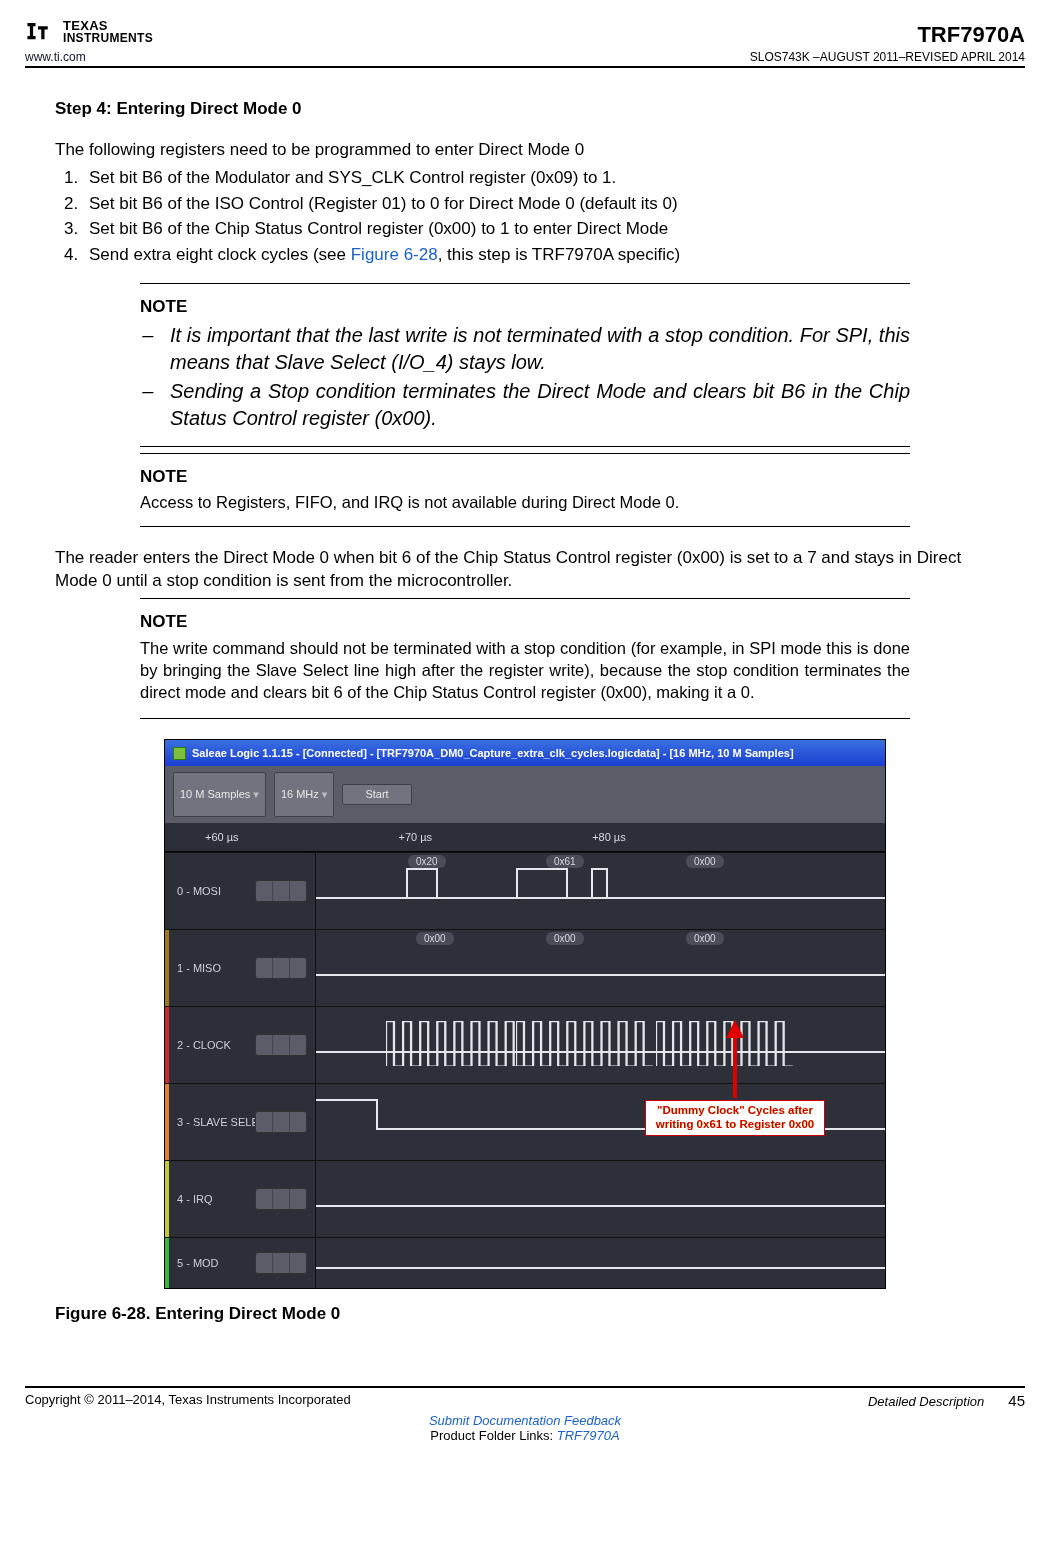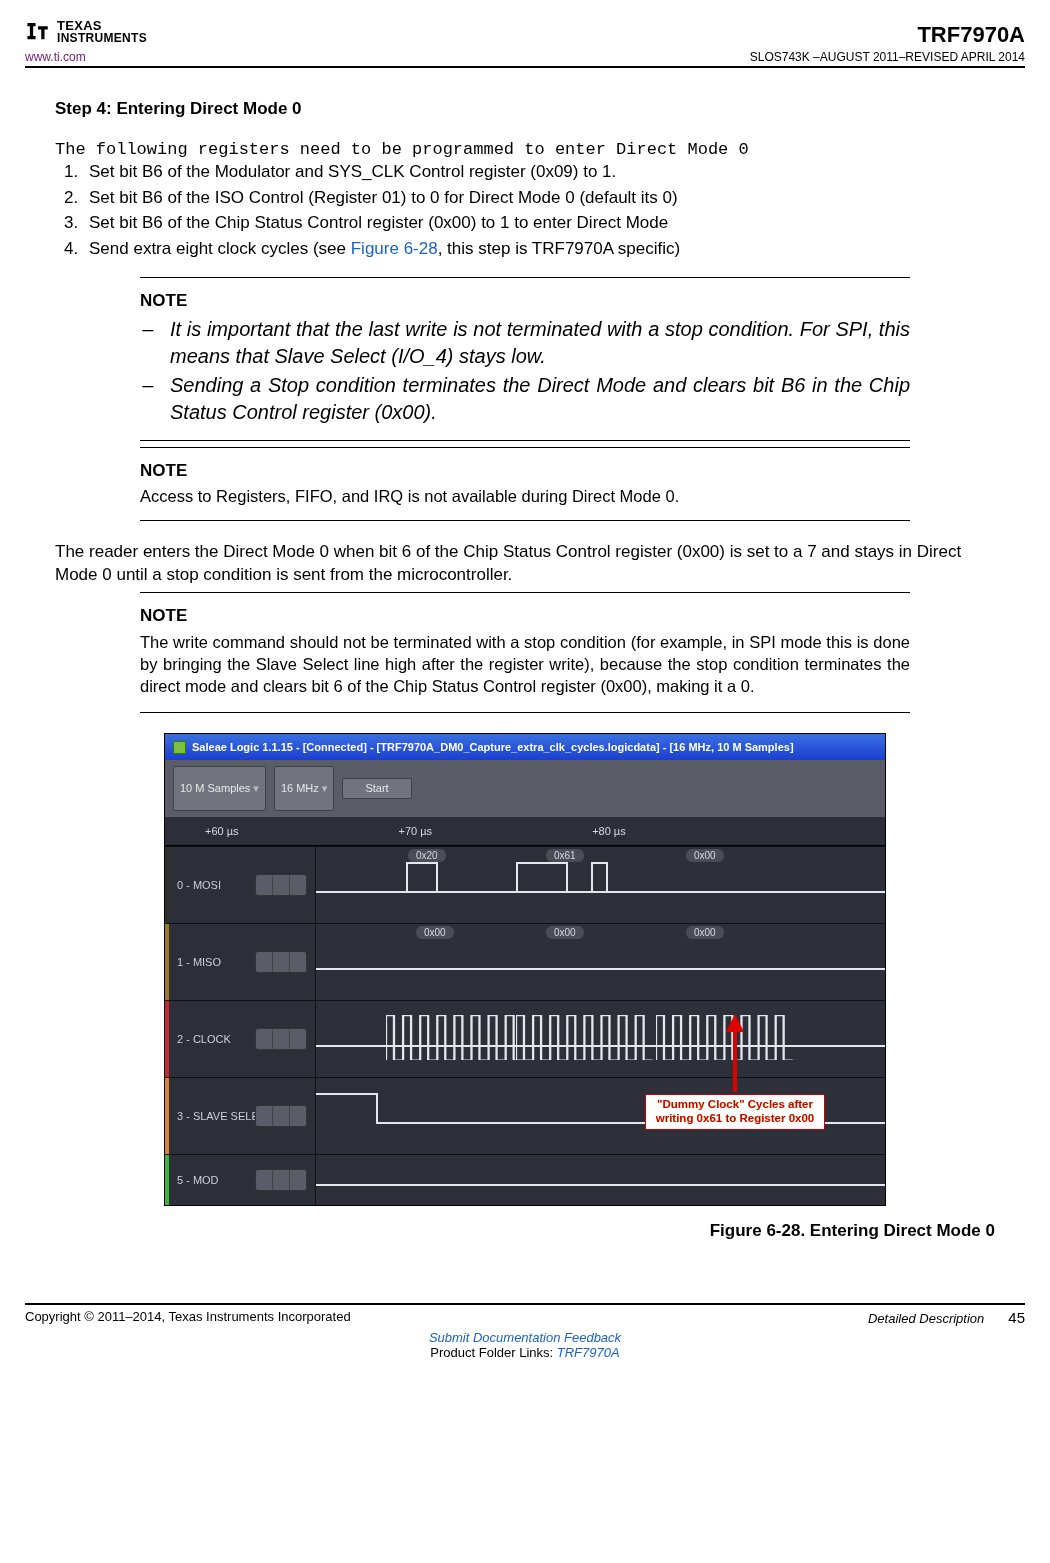--- a/index.html
+++ b/index.html
@@ -9,31 +9,31 @@
     background:#fff;
   }
   .page {
     width:1050px;
     margin:0 auto;
     box-sizing:border-box;
     padding:0 25px 20px 25px;
     position:relative;
   }
   .hdr { position:relative; padding-top:18px; }
-  .logo-wrap { display:flex; align-items:center; gap:6px;}
+  .logo-wrap { display:flex; align-items:center; gap:12px;}
   .logo-ti { font-size:12px; font-weight:bold; line-height:1; letter-spacing:.3px; }
   .logo-ti div:first-child { font-size:13px; }
   .ti-chip { width:26px; height:26px; }
   .prod { position:absolute; right:0; top:22px; font-size:22px; font-weight:bold; }
   .hdr-sub { display:flex; justify-content:space-between; font-size:12px; margin-top:6px; }
-  .hdr-sub a { color:#701a75; text-decoration:none; }
+  .hdr-sub a { color:#0f172a; text-decoration:none; }
   .hdr-line { border-bottom:2px solid #000; margin-top:2px; }
   .content { padding:30px 30px 0 30px; font-size:17px; line-height:1.33; }
   .step-title { font-weight:bold; margin-bottom:18px; }
-  .intro { margin-bottom:0;font-family:Liberation Mono, monospace; }
+  .intro { margin-bottom:6px; }
   ol.numlist { margin:0 0 4px 0; padding-left:28px; }
   ol.numlist li { padding-left:6px; margin-bottom:3px; }
   .link { color:#1a62c8; }
   .notebox { margin:16px auto 0 auto; width:770px; }
   .noterule { border-top:1.5px solid #000; }
   .note-title { text-align:left; font-weight:bold; font-size:17px; margin:12px 0 4px 0;}
   .note-ul { margin:0; padding-left:30px; text-align:justify; font-size:20px;font-style:italic;}
   .note-ul li { margin-bottom:3px; }
   .note-p { text-align:justify; font-size:16.5px; margin:0;}
   .para { margin:20px 0 0 0; }
@@ -57,21 +57,21 @@
   .byte-tag { position:absolute; top:2px; font-size:10px; color:#d6d9e0; background:#4a4d57; padding:0 8px; border-radius:6px;}
   .wave-line { position:absolute; left:0; right:0; top:58%; height:2px; background:#e5e7ec;}
   .step-up { position:absolute; top:20%; height:2px; background:#e5e7ec;}
   .v-edge { position:absolute; top:20%; bottom:40%; width:2px; background:#e5e7ec;}
   .clk-burst { position:absolute; top:18%; height:60%; }
   .clk-burst svg { display:block; height:100%; }
   .arrow-callout { position:absolute; right:110px; top:300px; width:180px; }
   .arrow-callout .arrow { width:0;height:0; border-left:9px solid transparent; border-right:9px solid transparent; border-bottom:18px solid #e00000; margin:0 auto;}
   .arrow-callout .shaft { width:4px; height:60px; background:#e00000; margin:0 auto;}
   .arrow-callout .label { margin-top:2px; background:#fff; border:1px solid #ca0000; color:#ca0000; font-size:11.5px; font-weight:bold; text-align:center; padding:3px 4px; line-height:1.2; text-shadow:0.5px 0 #ffb,-0.5px 0 #ffb;}
-  .fig-caption { text-align:right; font-weight:bold; font-size:17px; margin:14px 0 30px 0;}
+  .fig-caption { text-align:left; font-weight:bold; font-size:17px; margin:14px 0 30px 0;}
   .ftr-line { border-top:2px solid #000; margin:60px 0 4px 0;}
   .ftr-row1 { display:flex; justify-content:space-between; font-size:13px; }
   .ftr-row1 .right { display:flex; gap:24px; align-items:baseline;}
   .ftr-row1 .pg { font-size:15px;}
   .ftr-center { text-align:center; font-size:13px; margin-top:4px;}
   .ftr-center .fb { color:#1a62c8; font-style:italic;text-align:right;}
   .ftr-center .pl { color:#1a62c8; font-style:italic;}
   em.i { font-style:italic;}
 </style>
 </head>
@@ -233,20 +233,34 @@
                 <span></span>
                 <span></span>
               </div>
             </div>
           <div class="ch-wave">
             <div class="step-up" style="left:0; width:60px;"></div>
               <div class="v-edge" style="left:60px;"></div>
             <div class="wave-line" style="left:60px;"></div>
           </div>
         </div>
+        <div class="ch-row">
+          <div class="ch-colorbar cb4"></div>
+          <div class="ch-label">
+              <span>4 - IRQ</span>
+              <div class="ch-ctrl">
+                <span></span>
+                <span></span>
+                <span></span>
+              </div>
+            </div>
+          <div class="ch-wave">
+              <div class="wave-line"></div>
+            </div>
+        </div>
         <div class="ch-row" style="height:50px;">
           <div class="ch-colorbar cb5"></div>
           <div class="ch-label">
               <span>5 - MOD</span>
               <div class="ch-ctrl">
                 <span></span>
                 <span></span>
                 <span></span>
               </div>
             </div>

